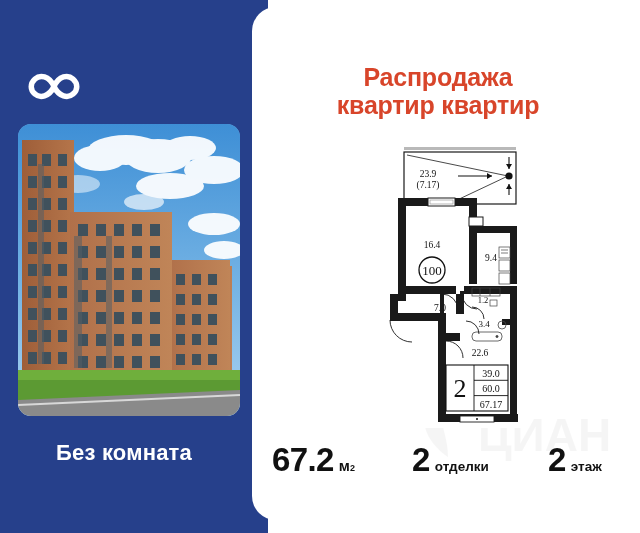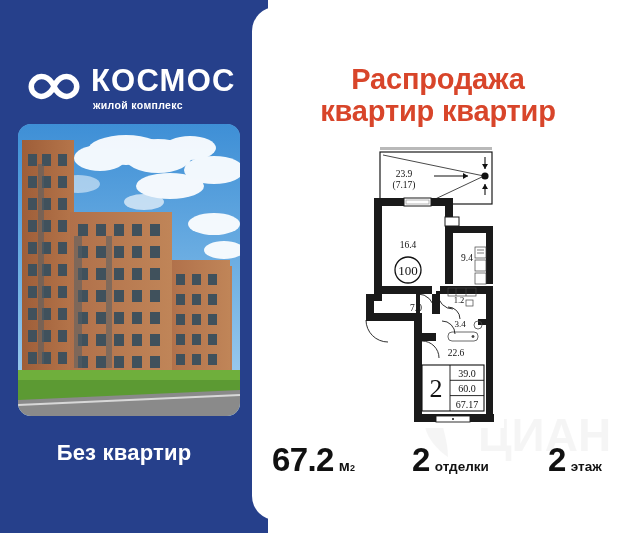--- a/index.html
+++ b/index.html
@@ -49,27 +49,27 @@
   
   .right-card{
     position:absolute;left:252px;top:7px;width:388px;height:513px;
     background:#ffffff;
     border-top-left-radius:24px;border-bottom-left-radius:24px;
   }
   .title{
     position:absolute;left:0;top:56px;width:372px;
     text-align:center;
     color:#D8452A;
-    font-size:29px;font-weight:700;line-height:1.12;letter-spacing:-.2px;
+    font-size:25px;font-weight:700;line-height:1.12;letter-spacing:-.2px;
   }
   .title .l2{display:block;}
 
   
   .plan-wrap{
-    position:absolute;left:104px;top:136px;width:148px;height:285px;
+    position:absolute;left:128px;top:136px;width:148px;height:285px;
   }
   .plan-wrap svg{display:block;}
 
   
   .watermark{
     position:absolute;left:170px;top:388px;width:190px;height:80px;
     opacity:.08;pointer-events:none;
   }
   .watermark svg{display:block;}
 
@@ -94,24 +94,20 @@
   <div class="left-panel">
 
     <div class="logo-block">
       <span class="logo-mark">
         <svg viewBox="0 0 112 62" xmlns="http://www.w3.org/2000/svg">
           <g fill="none" stroke="#ffffff" stroke-width="11" stroke-linecap="round">
             <path d="M56 31 C46 9 28 7 18 16 C8 25 8 38 18 46 C28 55 46 52 56 31 Z"></path>
             <path d="M56 31 C66 9 84 7 94 16 C104 25 104 38 94 46 C84 55 66 52 56 31 Z"></path>
           </g>
         </svg>
-      </span>
-      <span class="logo-text-wrap">
-        <span class="logo-word">КОСМОС</span>
-        <span class="logo-sub">жилой комплекс</span>
       </span>
     </div>
 
     <div class="photo" aria-label="Жилой комплекс Космос — кирпичные многоэтажные дома">
       <svg viewBox="0 0 222 292" xmlns="http://www.w3.org/2000/svg">
         <defs>
           <linearGradient id="sky" x1="0" y1="0" x2="0" y2="1">
             <stop offset="0%" stop-color="#3E8FD6"></stop>
             <stop offset="55%" stop-color="#74B3E4"></stop>
             <stop offset="100%" stop-color="#A9D2F0"></stop>
@@ -260,21 +256,21 @@
         </g>
 
         <rect x="0" y="252" width="222" height="26" fill="#5C9A33"></rect>
         <rect x="0" y="246" width="222" height="10" fill="#6FAF3C"></rect>
 
         <path d="M0 292 L0 276 L222 266 L222 292 Z" fill="#8A8A8A"></path>
         <path d="M0 281 L222 271" stroke="#D8D8D8" stroke-width="2" fill="none"></path>
       </svg>
     </div>
 
-    <div class="caption">Без квартир</div>
+    <div class="caption">Без комната</div>
   </div>
 
   <div class="right-card">
 
     <div class="title">
       <span class="l1">Распродажа</span>
       <span class="l2">квартир квартир</span>
     </div>
 
     <div class="watermark">

